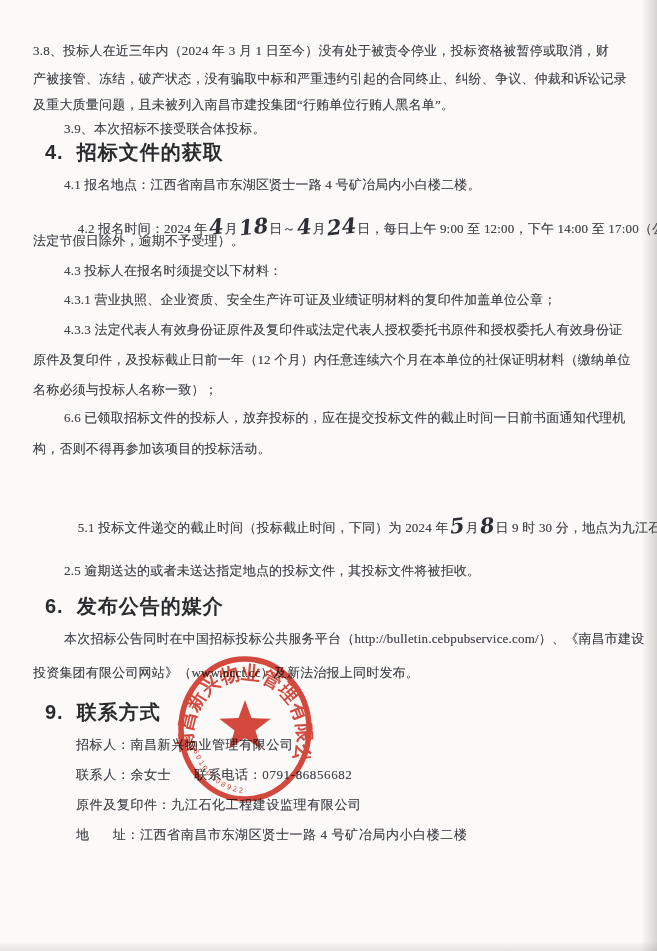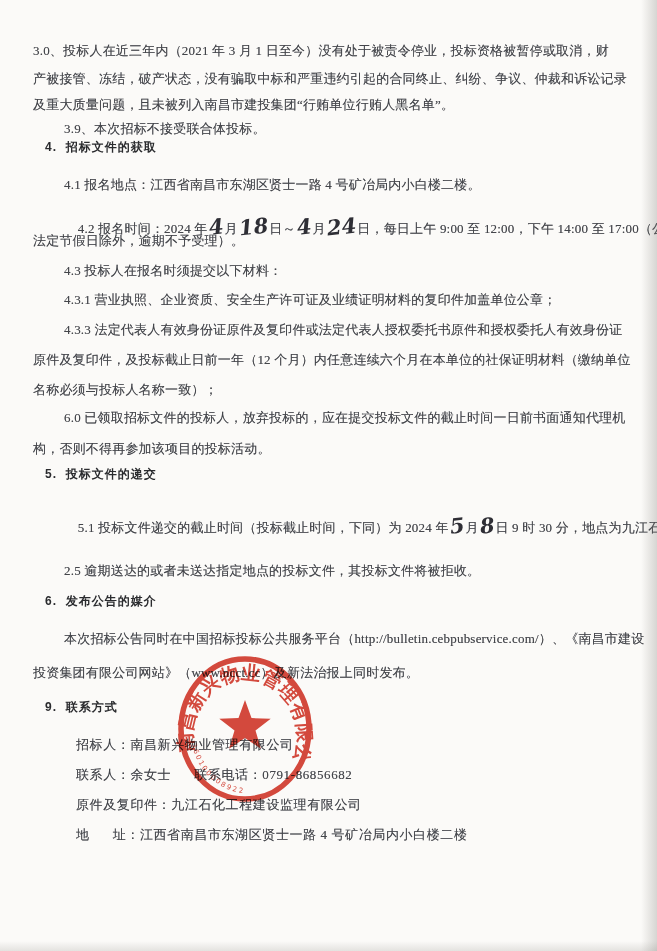--- a/index.html
+++ b/index.html
@@ -29,21 +29,21 @@
     white-space:pre;
     text-shadow:0 0 0.5px rgba(80,80,90,0.55);
   }
   .cont{left:33px;}
   .ind{left:64px;}
   .contact{left:76px;letter-spacing:0.6px;}
   .heading{
     position:absolute;left:45px;
     font-family:"Liberation Sans","DejaVu Sans",sans-serif;
     font-weight:700;
-    font-size:12px;
+    font-size:20px;
     color:#2a2b2e;
     letter-spacing:1px;
     white-space:pre;
   }
   .hw{
     display:inline-block;
     font-family:"DejaVu Serif",serif;
     font-style:italic;
     font-weight:700;
     font-size:21px;
@@ -60,42 +60,41 @@
     width:142px;height:156px;
     mix-blend-mode:multiply;
     opacity:0.92;
   }
 </style>
 </head>
 <body>
 
 <div class="page">
 
-  <div class="line cont" style="top:42px">3.0、投标人在近三年内（2021 年 3 月 1 日至今）没有处于被责令停业，投标资格被暂停或取消，财</div>
+  <div class="line cont" style="top:42px">3.8、投标人在近三年内（2024 年 3 月 1 日至今）没有处于被责令停业，投标资格被暂停或取消，财</div>
   <div class="line cont" style="top:70px">产被接管、冻结，破产状态，没有骗取中标和严重违约引起的合同终止、纠纷、争议、仲裁和诉讼记录</div>
   <div class="line cont" style="top:96px">及重大质量问题，且未被列入南昌市建投集团“行贿单位行贿人黑名单”。</div>
   <div class="line ind" style="top:120px">3.9、本次招标不接受联合体投标。</div>
 
   <div class="heading" style="top:139px">4.  招标文件的获取</div>
   <div class="line ind" style="top:176px">4.1 报名地点：江西省南昌市东湖区贤士一路 4 号矿冶局内小白楼二楼。</div>
 
   <div class="line ind" style="top:203px">
     <span>4.2 报名时间：2024 年</span><span class="hw">4</span><span>月</span><span class="hw">18</span><span>日～</span><span class="hw">4</span><span>月</span><span class="hw">24</span><span>日，每日上午 9:00 至 12:00，下午 14:00 至 17:00（公休日、</span>
   </div>
   <div class="line cont" style="top:232px">法定节假日除外，逾期不予受理）。</div>
 
   <div class="line ind" style="top:262px">4.3 投标人在报名时须提交以下材料：</div>
   <div class="line ind" style="top:291px">4.3.1 营业执照、企业资质、安全生产许可证及业绩证明材料的复印件加盖单位公章；</div>
   <div class="line ind" style="top:321px">4.3.3 法定代表人有效身份证原件及复印件或法定代表人授权委托书原件和授权委托人有效身份证</div>
   <div class="line cont" style="top:351px">原件及复印件，及投标截止日前一年（12 个月）内任意连续六个月在本单位的社保证明材料（缴纳单位</div>
   <div class="line cont" style="top:381px">名称必须与投标人名称一致）；</div>
-  <div class="line ind" style="top:409px">6.0 已领取招标文件的投标人，放弃投标的，应在提交投标文件的截止时间一日前书面通知代理机</div>
+  <div class="line ind" style="top:409px">6.6 已领取招标文件的投标人，放弃投标的，应在提交投标文件的截止时间一日前书面通知代理机</div>
   <div class="line cont" style="top:440px">构，否则不得再参加该项目的投标活动。</div>
 
-  <div class="heading" style="top:466px">5.  投标文件的递交</div>
   <div class="line ind" style="top:502px">
     <span>5.1 投标文件递交的截止时间（投标截止时间，下同）为 2024 年</span><span class="hw">5</span><span>月</span><span class="hw">8</span><span>日 9 时 30 分，地点为九江石化工</span>
   </div>
   <div class="line ind" style="top:562px">2.5 逾期送达的或者未送达指定地点的投标文件，其投标文件将被拒收。</div>
 
   <div class="heading" style="top:593px">6.  发布公告的媒介</div>
   <div class="line ind" style="top:630px">本次招标公告同时在中国招标投标公共服务平台（http://bulletin.cebpubservice.com/）、《南昌市建设</div>
   <div class="line cont" style="top:664px">投资集团有限公司网站》（www.ncct.cc）及新法治报上同时发布。</div>
 
   <div class="heading" style="top:699px">9.  联系方式</div>

